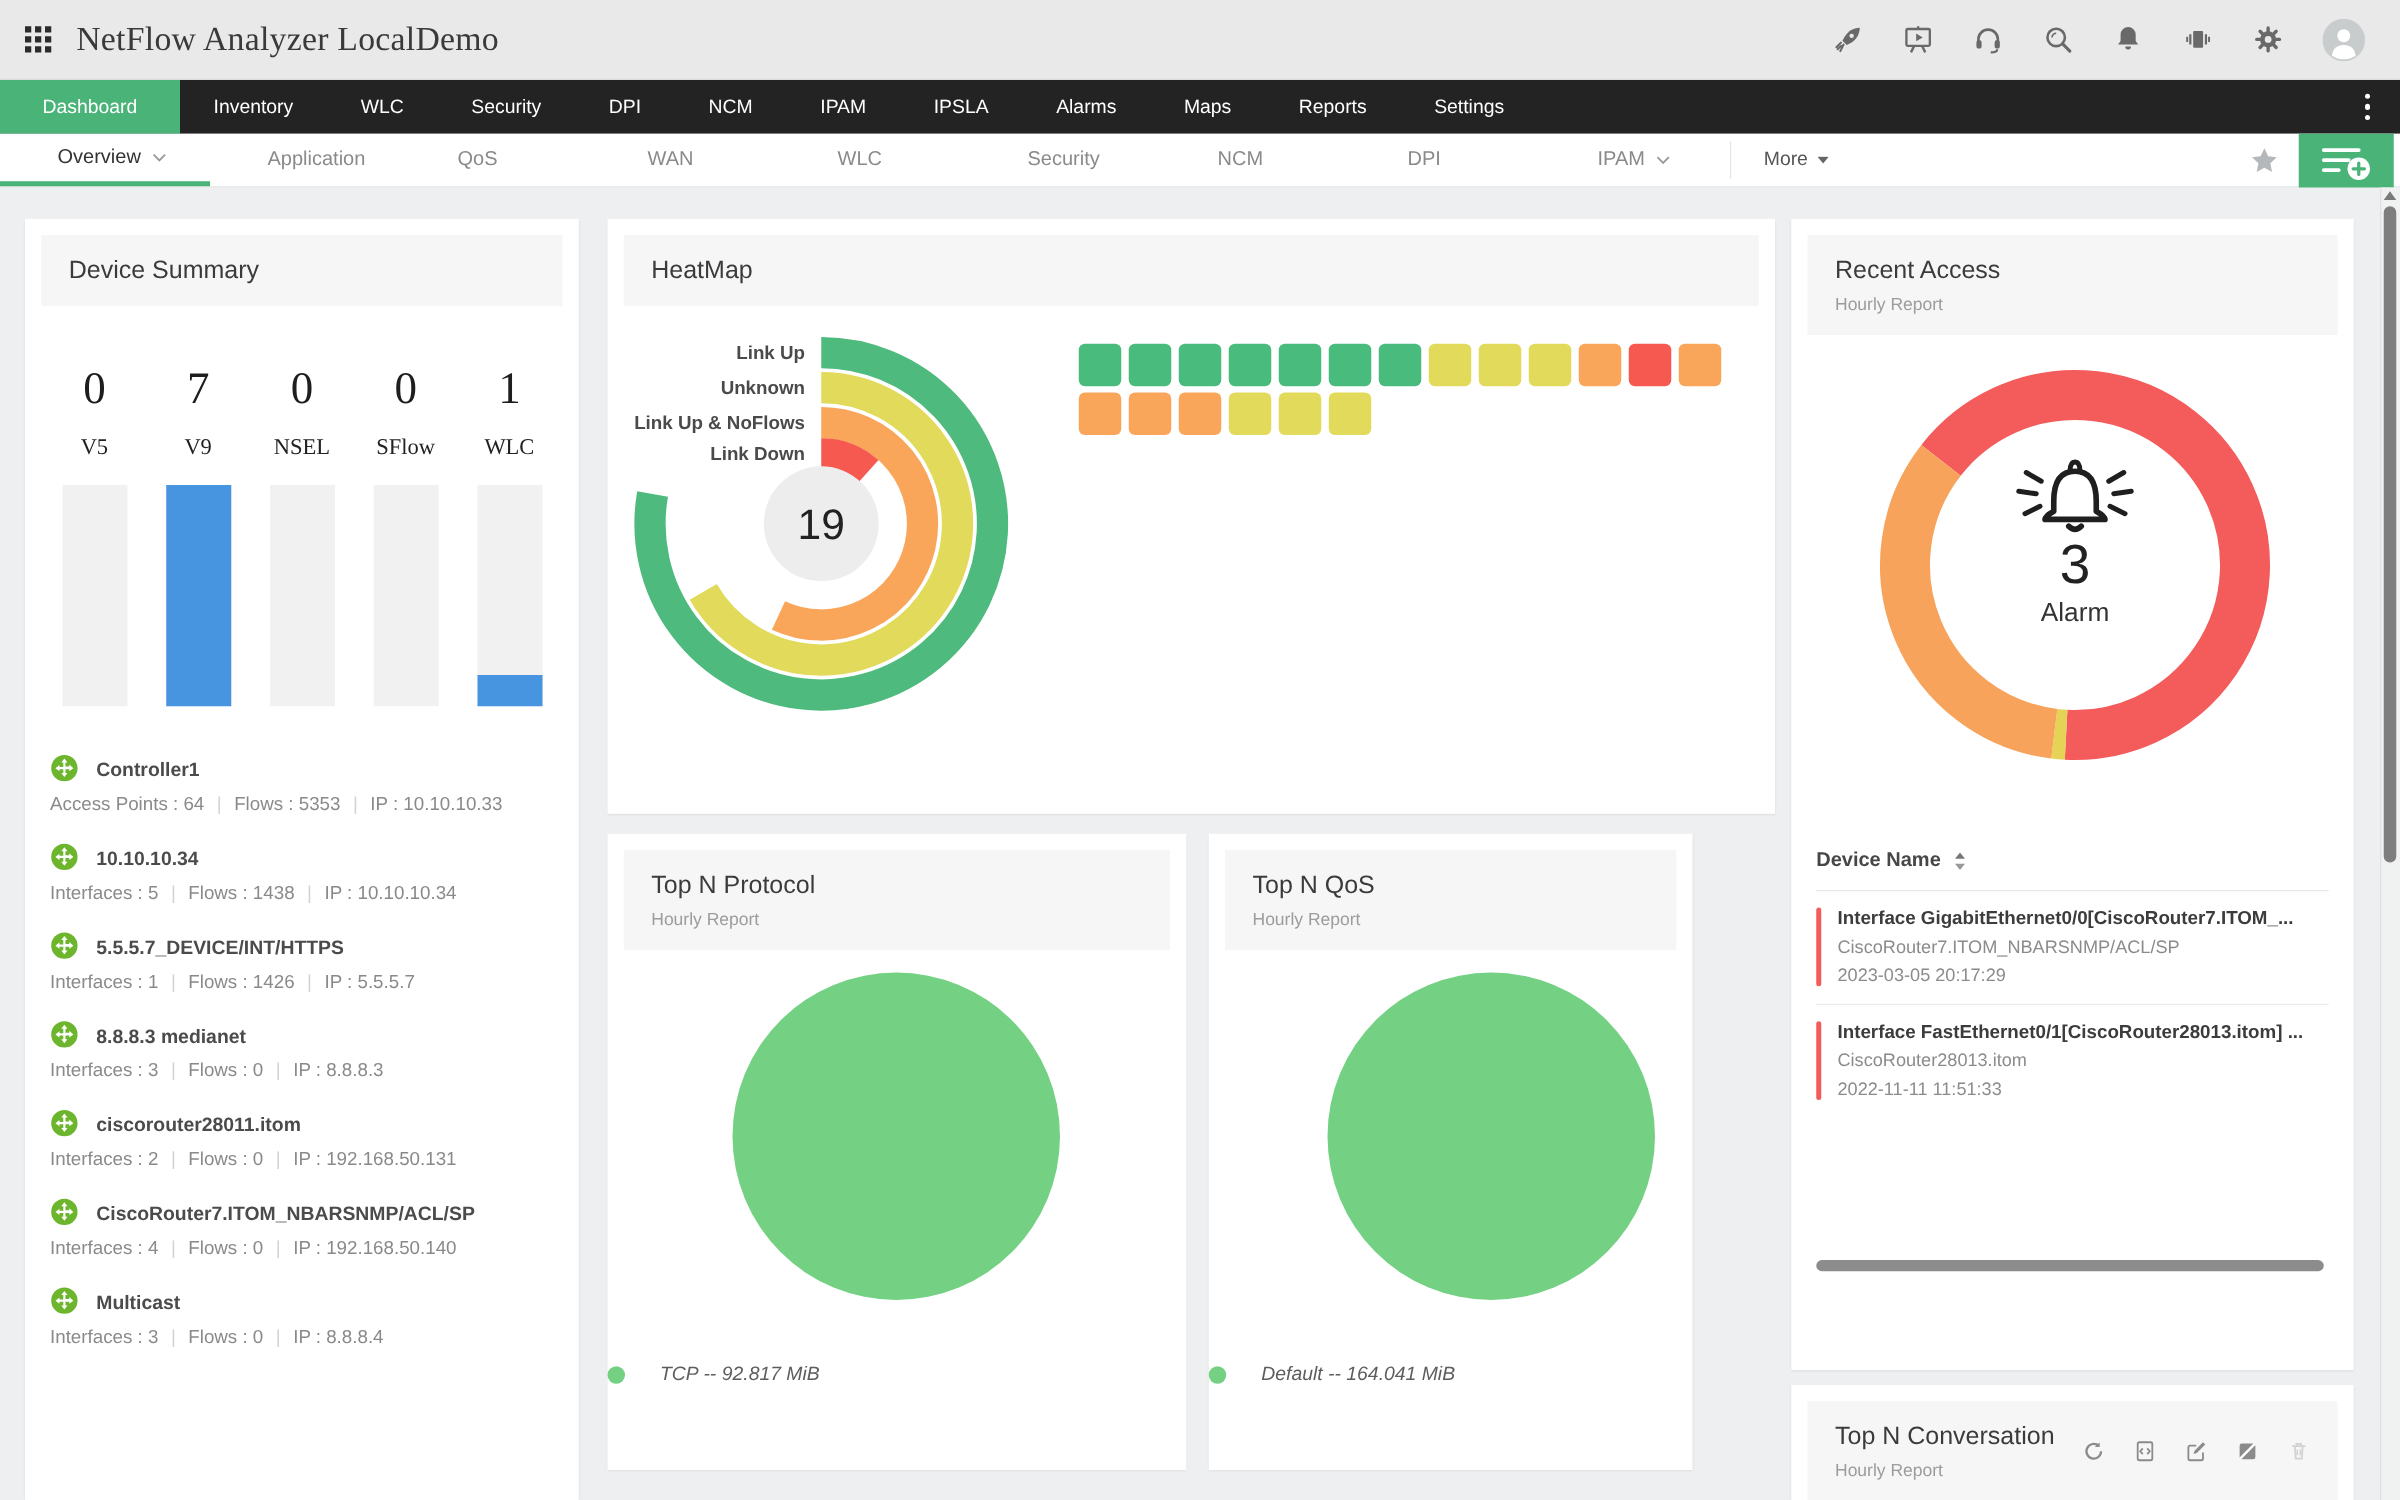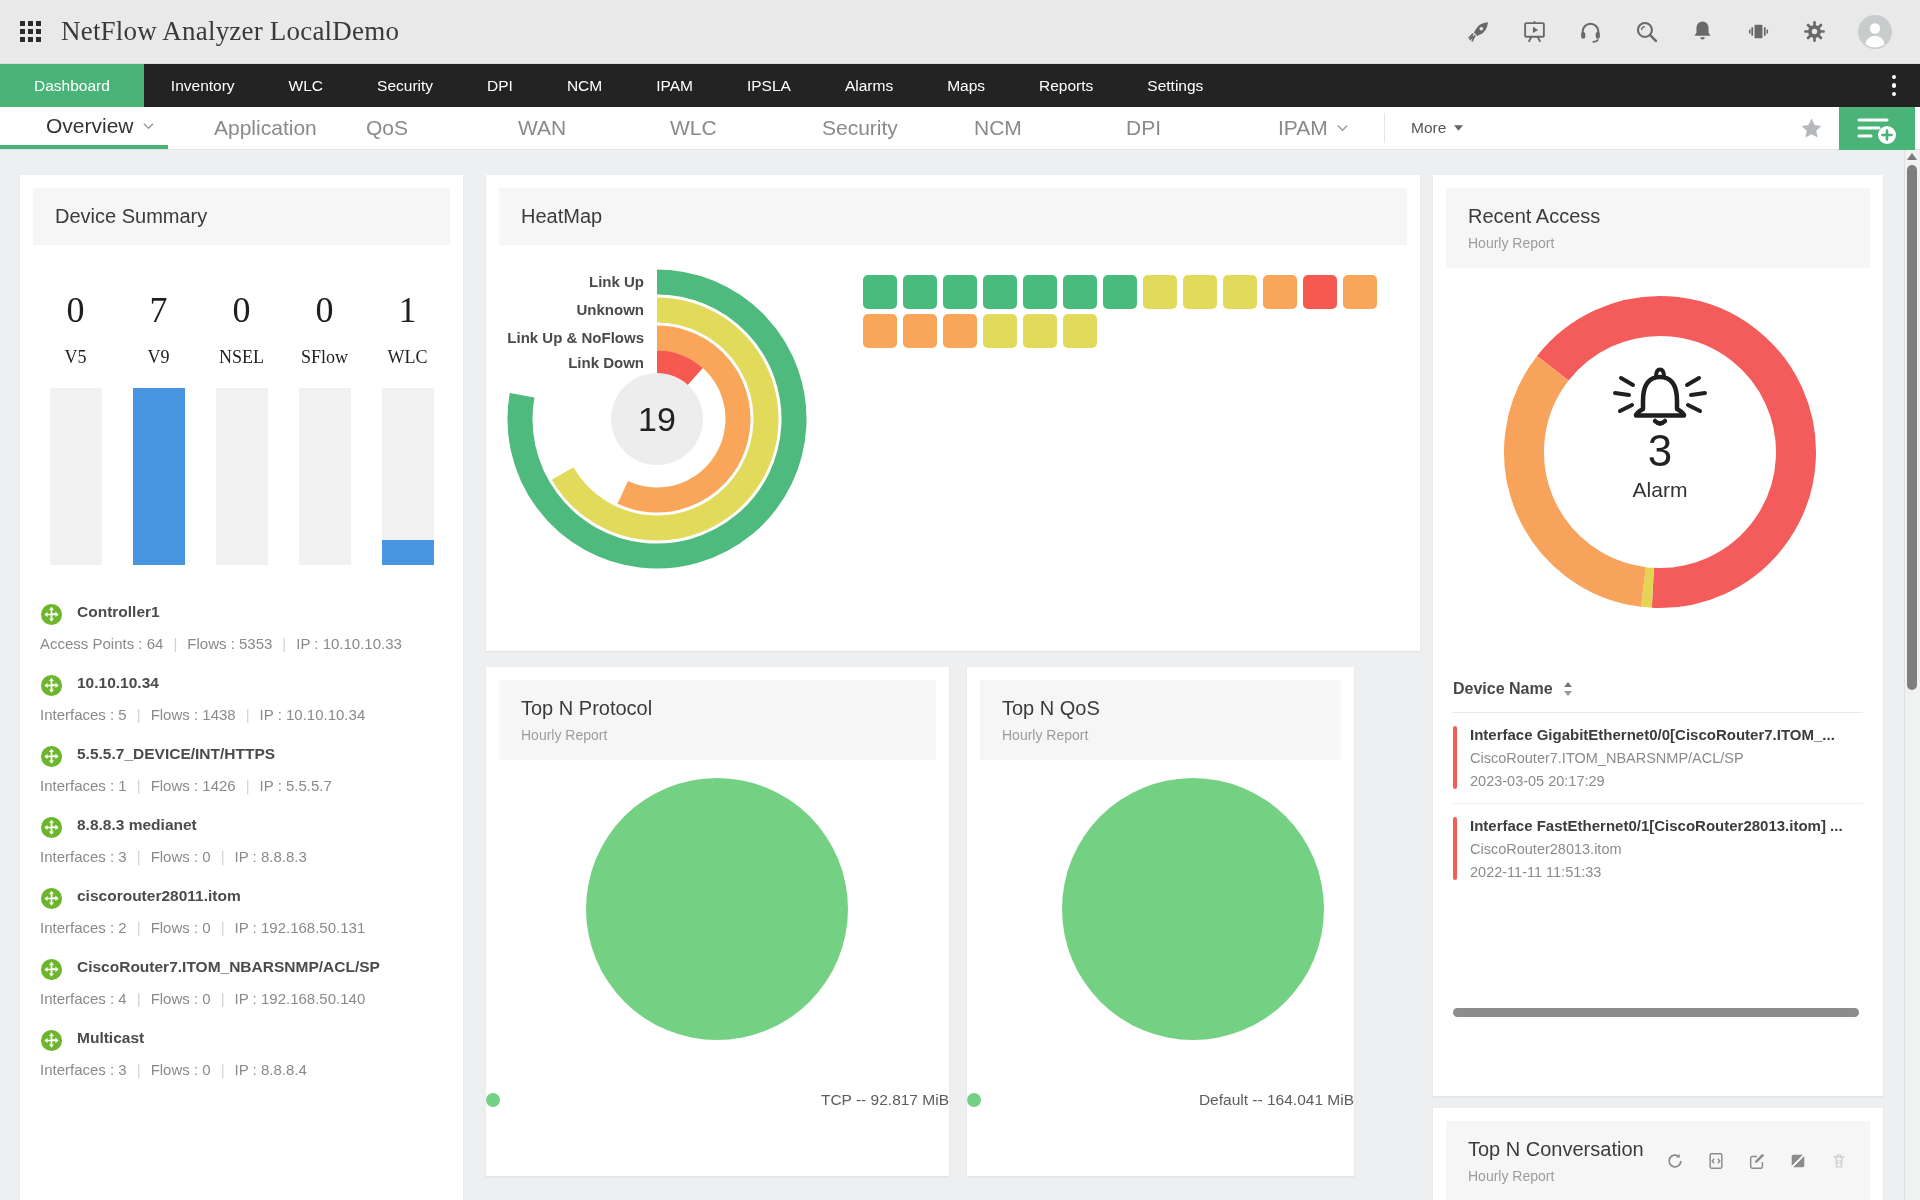--- a/index.html
+++ b/index.html
@@ -19,21 +19,21 @@
 
   
   .navbar { position:absolute; left:0; top:64px; width:1920px; height:43px; background:#232323; display:flex; align-items:stretch; }
   .nav-item { color:#ffffff; font-size:15.5px; display:flex; align-items:center; padding:0 27px; cursor:pointer; }
   .nav-item.active { background:#4ab378; padding:0 34px; }
   .nav-kebab { margin-left:auto; margin-right:24px; display:flex; flex-direction:column; justify-content:center; gap:4px; cursor:pointer; }
   .nav-kebab i { width:4.5px; height:4.5px; border-radius:50%; background:#fff; }
 
   
   .subnav { position:absolute; left:0; top:107px; width:1920px; height:43px; background:#ffffff; border-bottom:1px solid #e2e4e4; display:flex; align-items:stretch; }
-  .subnav-item { width:152px; font-size:21px; color:#8a8a8a; display:flex; align-items:center; padding-left:46px; cursor:pointer; white-space:nowrap; }
+  .subnav-item { width:152px; font-size:16px; color:#8a8a8a; display:flex; align-items:center; padding-left:46px; cursor:pointer; white-space:nowrap; }
   .subnav-item:first-child { width:168px; }
   .subnav-item.active { color:#333; border-bottom:4px solid #4ab378; font-weight:400; }
   .subnav-item .chev { margin-left:9px; display:inline-flex; }
   .subnav-divider { width:1px; background:#e5e5e5; margin:6px 0; }
   .subnav-more { display:flex; align-items:center; gap:8px; font-size:15.5px; color:#555; padding-left:26px; cursor:pointer; }
   .subnav-star { position:absolute; right:96px; top:9px; width:25px; height:25px; cursor:pointer; }
   .subnav-add-btn { position:absolute; right:5px; top:0; width:76px; height:43px; background:#4ab378; display:flex; align-items:center; justify-content:center; cursor:pointer; }
   .subnav-add-btn svg { width:44px; height:34px; }
 
   
@@ -56,38 +56,38 @@
   
   .stat-row { display:flex; justify-content:space-around; padding:0 14px; margin-top:44px; }
   .stat { text-align:center; min-width:60px; }
   .stat-value { font-family:"Liberation Serif", serif; font-size:36px; color:#1e1e1e; }
   .stat-label { font-family:"Liberation Serif", serif; font-size:18px; color:#222; margin-top:16px; }
   .bar-row { display:flex; justify-content:space-around; align-items:flex-end; padding:0 14px; margin-top:20px; height:177px; }
   .bar-track { width:52px; height:177px; background:#f1f1f1; position:relative; }
   .bar-fill { position:absolute; bottom:0; left:0; width:100%; }
   .device-list { margin:38px 20px 0 20px; }
   .device-item { margin-bottom:22px; }
-  .device-title-row { display:flex; align-items:flex-start; gap:14px; }
+  .device-title-row { display:flex; align-items:flex-end; gap:14px; }
   .device-move-icon { width:23px; height:23px; display:inline-flex; flex:none; }
   .device-move-icon svg { width:100%; height:100%; }
   .device-name { font-size:15.5px; font-weight:700; color:#4b4b4b; cursor:pointer; white-space:nowrap; overflow:hidden; }
   .device-stats { margin-top:9px; font-size:15px; color:#8a8a8a; white-space:nowrap; }
   .device-stats .sep { color:#d3d3d3; margin:0 10px; }
 
   
   #gauge-svg { position:absolute; left:4px; top:80px; }
   .heat-grid { position:absolute; left:377px; top:100px; }
   .heat-row { display:flex; gap:6px; margin-bottom:5px; }
   .heat-cell { width:34px; height:34px; border-radius:5px; cursor:pointer; }
 
   
   .pie { position:absolute; width:262px; height:262px; border-radius:50%; top:111px; }
   #pie-protocol { left:100px; }
   #pie-qos { left:95px; }
-  .pie-legend { position:absolute; left:0; width:100%; top:424px; display:flex; justify-content:space-between; align-items:center; gap:28px; }
+  .pie-legend { position:absolute; left:0; width:100%; top:424px; display:flex; justify-content:flex-start; align-items:center; gap:28px;font-style:italic; }
   .legend-dot { width:14px; height:14px; border-radius:50%; flex:none; }
   .legend-text { font-size:15.5px; color:#5d5d5d; }
 
   
   #donut-svg { position:absolute; left:60px; top:110px; }
   .alarm-table { position:absolute; left:20px; top:505px; width:410px; }
   .alarm-table-header { display:flex; align-items:center; gap:10px; font-size:16px; font-weight:700; color:#474747; padding-bottom:14px; border-bottom:1px solid #e8e8e8; cursor:pointer; }
   .sort-icon { display:inline-flex; width:10px; height:14px; }
   .alarm-item { display:flex; gap:13px; padding:13px 0 14px 0; cursor:pointer; }
   .alarm-item.bordered { border-top:1px solid #ececec; }

